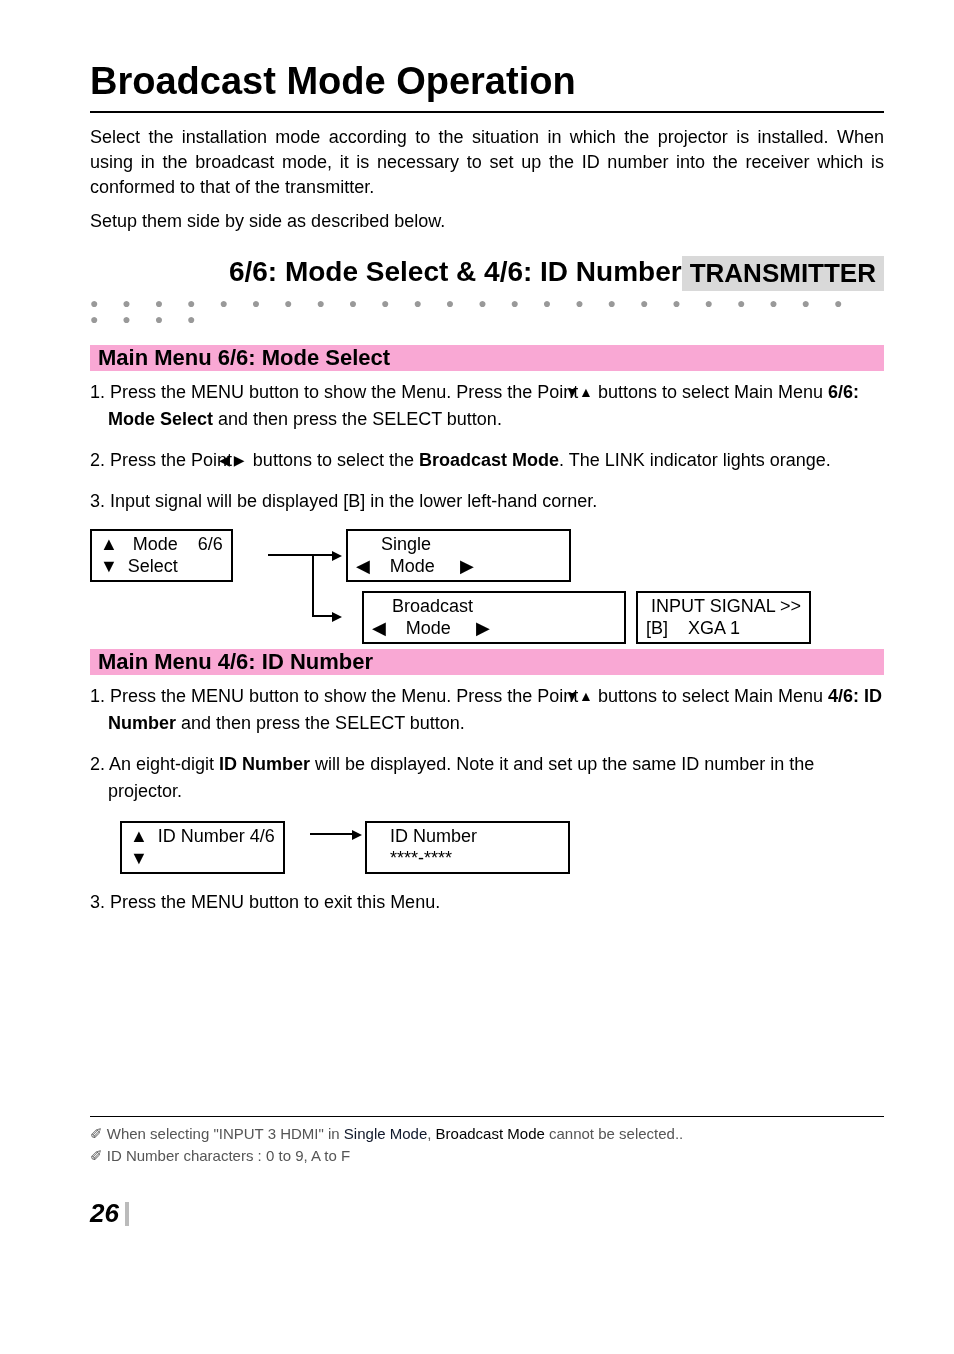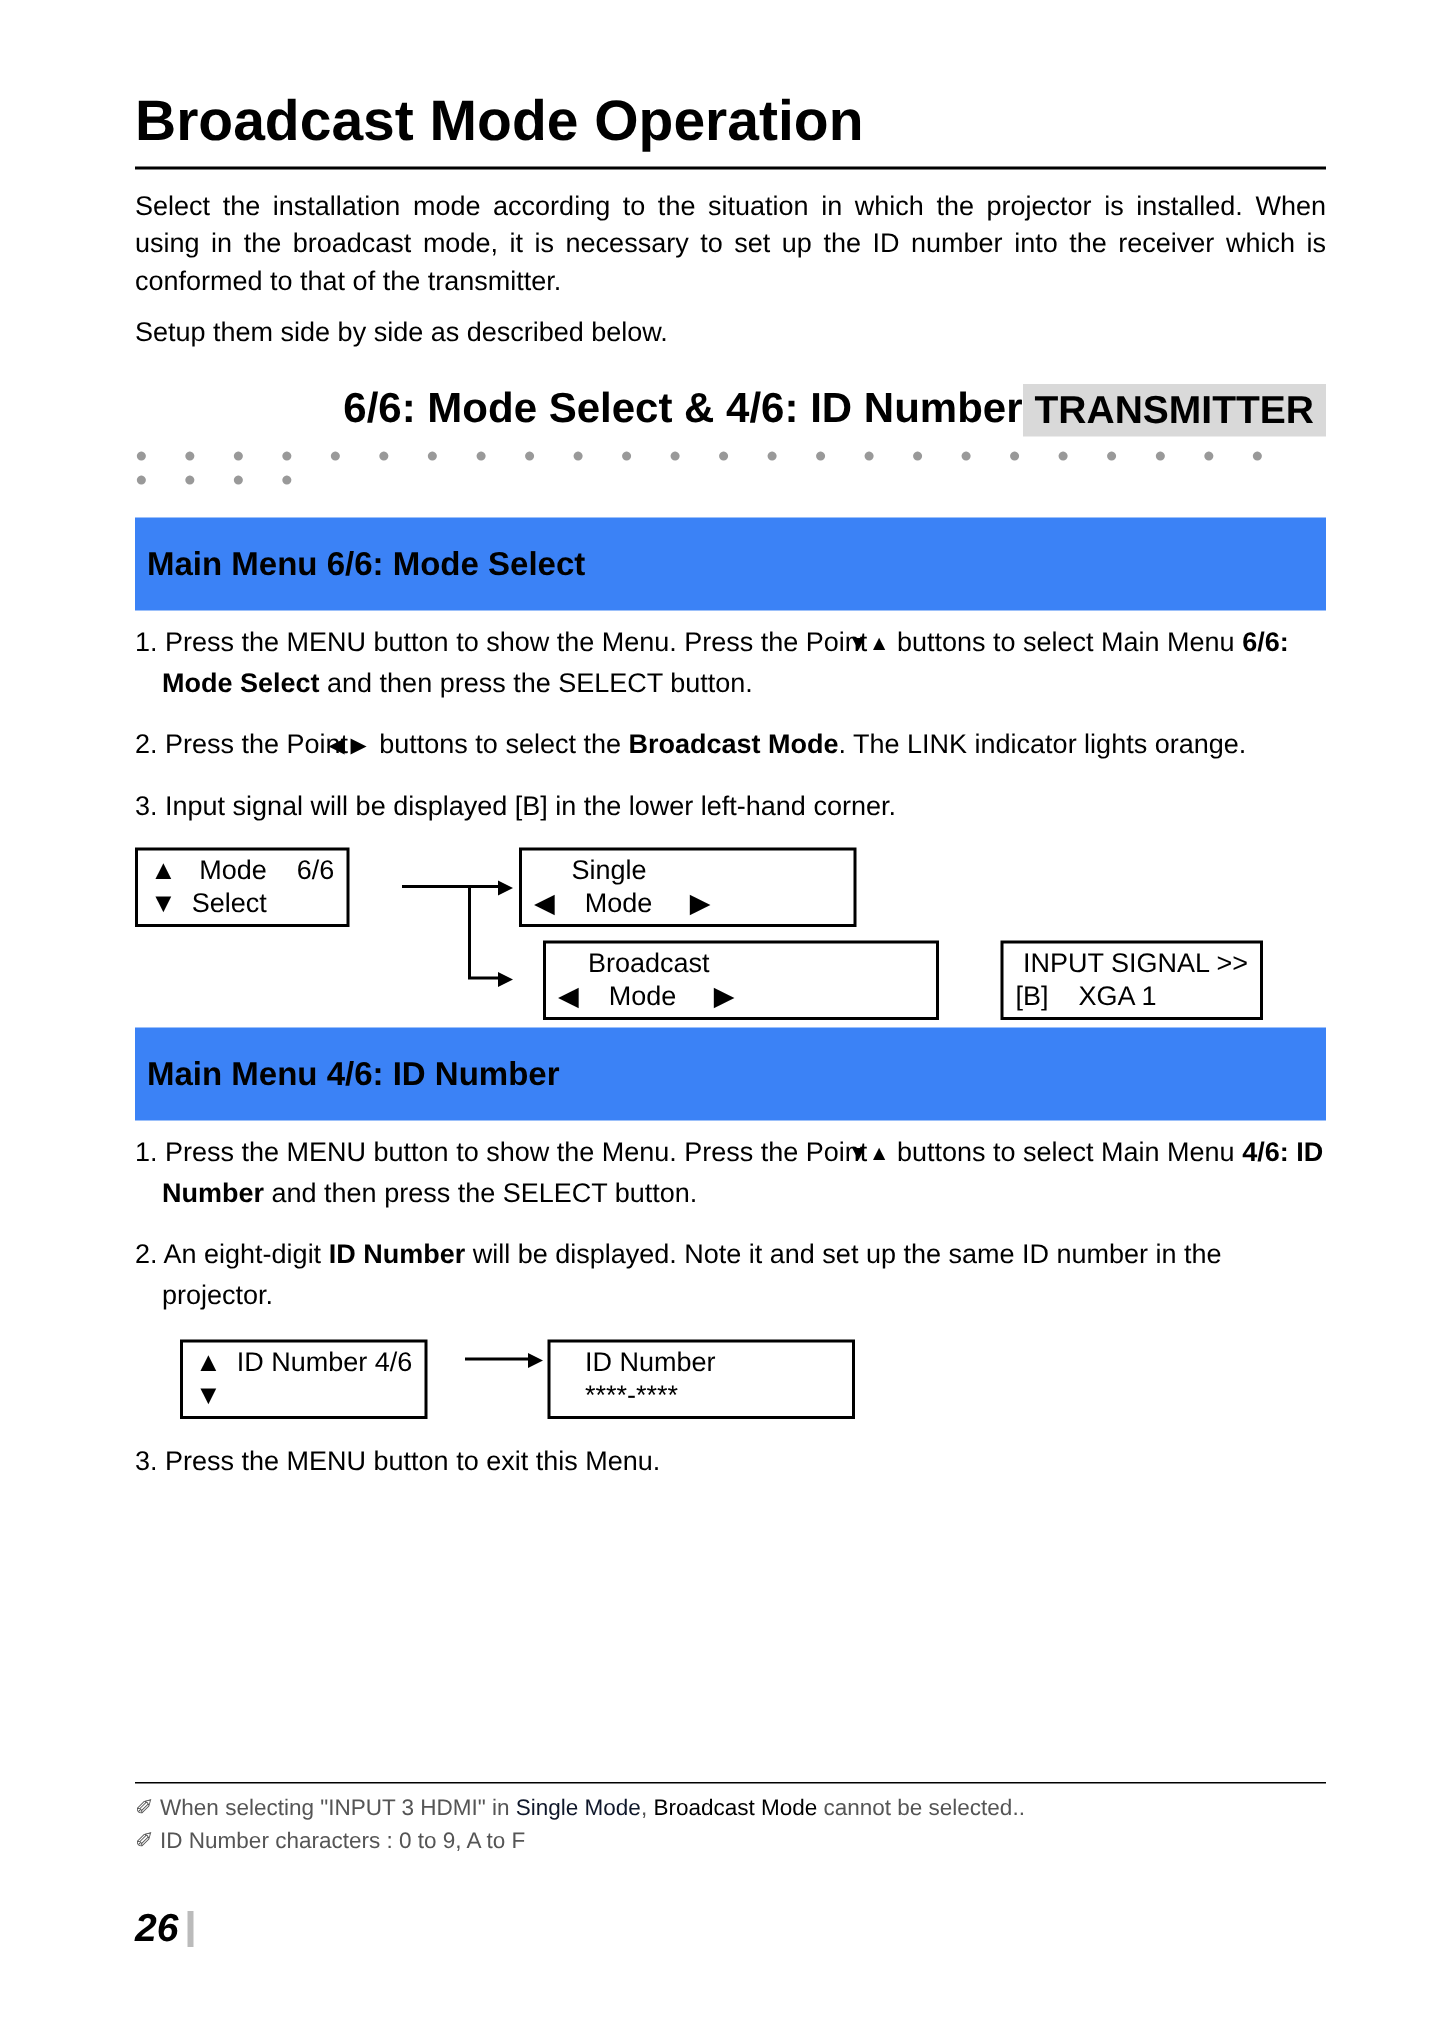--- a/index.html
+++ b/index.html
@@ -5,40 +5,40 @@
   * { box-sizing: border-box; margin: 0; padding: 0; }
   html, body { width: 954px; background: #fff; font-family: "Helvetica Neue", Arial, sans-serif; color: #000; }
   .page { padding: 60px 70px 40px 90px; }
   .title { font-size: 38px; font-weight: 700; margin-bottom: 8px; }
   .title-rule { border: none; border-top: 2px solid #000; margin-bottom: 12px; }
   .intro { font-size: 18px; line-height: 1.4; text-align: justify; margin-bottom: 22px; }
   .section-row { display: flex; align-items: flex-start; justify-content: flex-end; }
   .section-h { font-size: 28px; font-weight: 700; }
   .badge { background: #d9d9d9; font-size: 26px; font-weight: 700; padding: 2px 8px; }
   .dots { margin-top: 4px; margin-bottom: 18px; letter-spacing: 10px; color: #999; font-size: 14px; }
-  .sub-h-bar { background: #3b82f6; font-size: 22px; font-weight: 600; padding: 18px 8px; margin-bottom: 8px; }
+  .sub-h-bar { background: #f9a8d4; font-size: 22px; font-weight: 600; padding: 0 8px; margin-bottom: 8px; }
   .step { font-size: 18px; line-height: 1.5; margin-bottom: 14px; padding-left: 18px; text-indent: -18px; }
   .step .bold { font-weight: 700; }
   .tri { display: inline-block; font-size: 14px; vertical-align: 1px; }
   .lcd { border: 2px solid #000; font-family: Liberation Sans, sans-serif; font-size: 18px; padding: 2px 8px; display: inline-block; white-space: pre; line-height: 1.25; }
   .conn-h { position: absolute; border-top: 2px solid #000; }
   .conn-v { position: absolute; border-left: 2px solid #000; }
   .arrow-head::after { content: ""; position: absolute; right: -8px; top: -5px; width: 0; height: 0; border-left: 10px solid #000; border-top: 5px solid transparent; border-bottom: 5px solid transparent; }
   .foot-rule { border: none; border-top: 1.5px solid #000; margin-top: 200px; margin-bottom: 6px; }
   .footnote { font-size: 15px; color: #555; line-height: 1.5; }
   .pencil { font-style: normal; }
   .pagenum { font-size: 26px; font-weight: 700; font-style: italic; margin-top: 30px; }
   .vline { display: inline-block; width: 4px; height: 24px; background: #bbb; vertical-align: -4px; margin-left: 6px; }
 
   
   .d1 { position: relative; height: 120px; width: 760px; }
   .d1 .lcd.m1 { position: absolute; left: 0; top: 0; }
   .d1 .lcd.m2 { position: absolute; left: 256px; top: 0; width: 225px; }
   .d1 .lcd.m3 { position: absolute; left: 272px; top: 62px; width: 264px; }
-  .d1 .lcd.sig { position: absolute; left: 577px; top: 62px; }
+  .d1 .lcd.sig { position: absolute; left: 546px; top: 62px; }
   .d1 .c1 { left: 178px; top: 25px; width: 44px; }
   .d1 .c1v { left: 222px; top: 25px; height: 62px; }
   .d1 .c2 { left: 222px; top: 25px; width: 22px; }
   .d1 .c3 { left: 222px; top: 86px; width: 22px; }
 
   
   .d2 { position: relative; height: 50px; width: 550px; margin: 16px 0 18px 30px; }
   .d2 .lcd.m1 { position: absolute; left: 0; top: 0; }
   .d2 .lcd.m2 { position: absolute; left: 245px; top: 0; width: 205px; }
   .d2 .c1 { left: 190px; top: 12px; width: 44px; }

